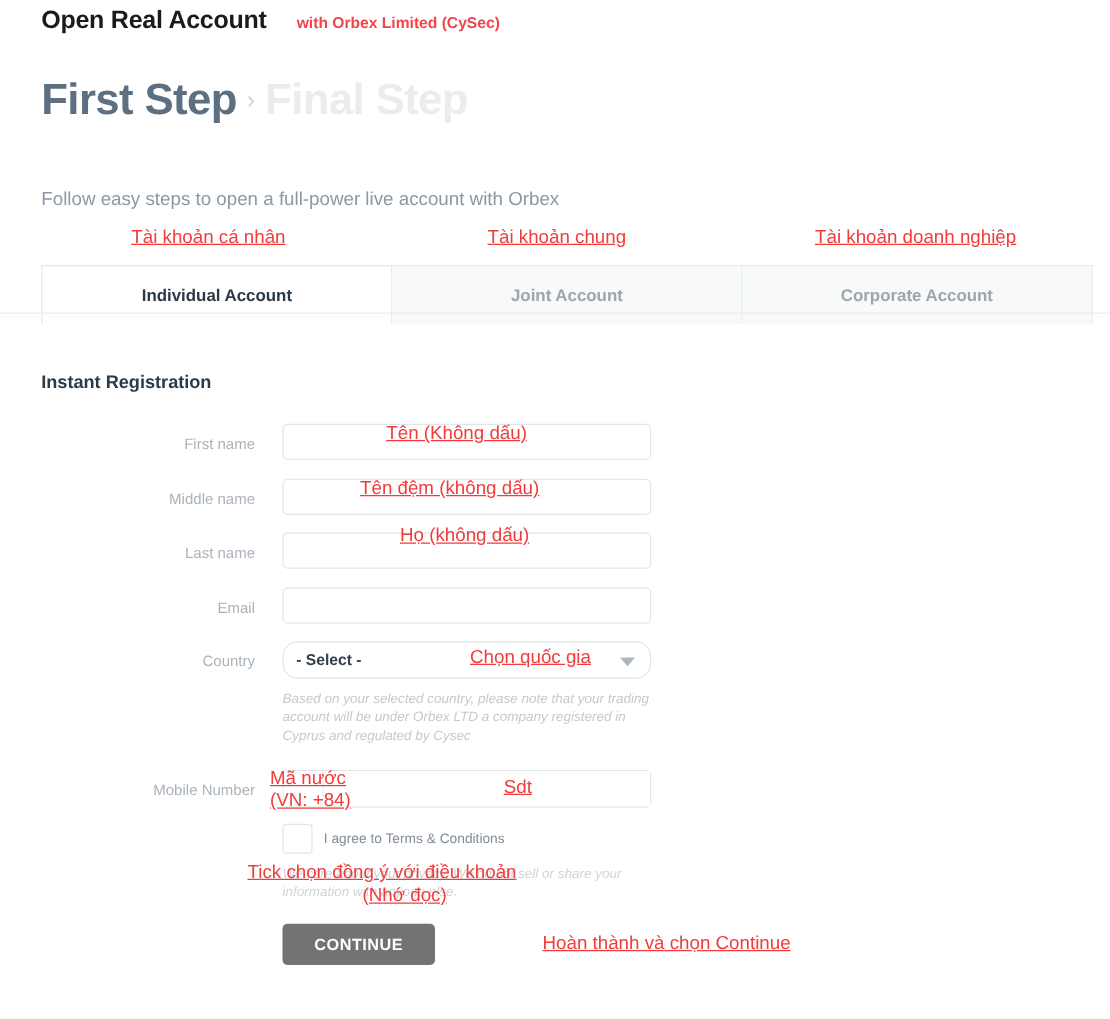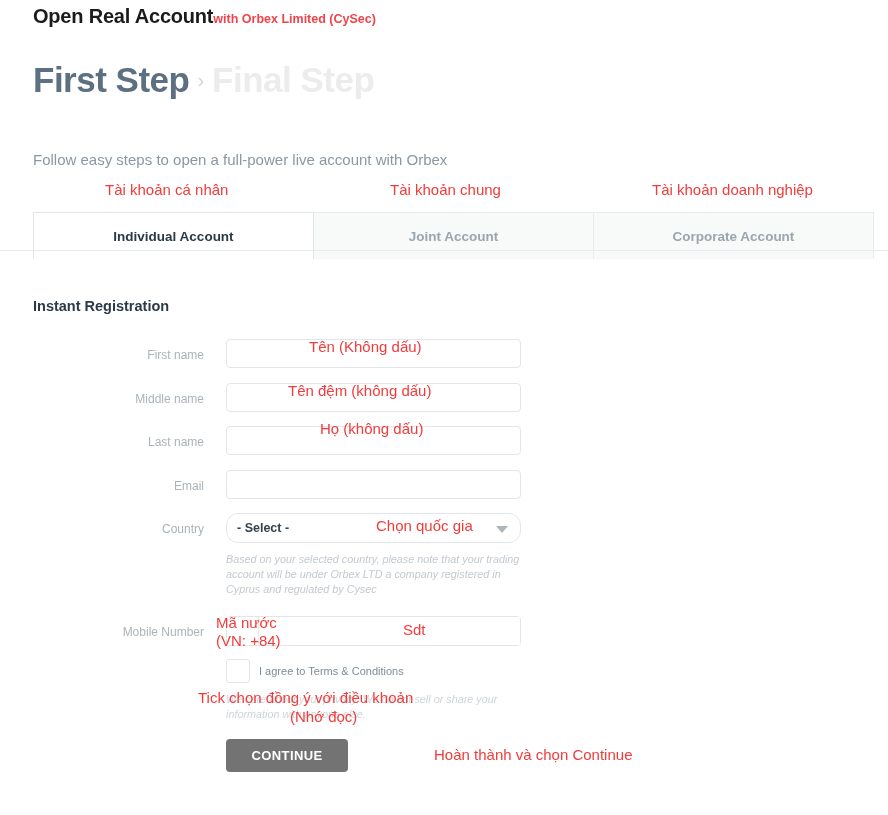--- a/index.html
+++ b/index.html
@@ -16,21 +16,21 @@
   .hdr-line {
     position: absolute; left: 33px; top: 5px;
     white-space: nowrap;
   }
   .hdr-title {
     font-size: 20px; font-weight: bold; color: #1b1b1b;
     letter-spacing: -0.2px;
   }
   .hdr-sub {
     font-size: 12.5px; font-weight: bold; color: #f0444a;
-    margin-left: 0;
+    margin-left: 24px;
   }
 
   .steps {
     position: absolute; left: 33px; top: 60px;
     white-space: nowrap;
   }
   .step-first { font-size: 35px; font-weight: bold; color: #5d7082; letter-spacing:-0.5px;}
   .step-arrow { font-size: 20px; color: #cfd6db; margin: 0 8px; position:relative; top:-5px;}
   .step-final { font-size: 35px; font-weight: bold; color: #ececec; letter-spacing:-0.5px;}
 
@@ -153,20 +153,21 @@
   }
 
   
   .anno {
     position: absolute;
     color: #f23b3b;
     font-size: 15px;
     white-space: nowrap;
     pointer-events: none;
     line-height: 20px;
+    text-decoration: underline;
   }
 </style>
 </head>
 <body>
 
 <div class="page">
 
   <div class="hdr-line">
     <span class="hdr-title">Open Real Account</span><span class="hdr-sub">with Orbex Limited (CySec)</span>
   </div>

